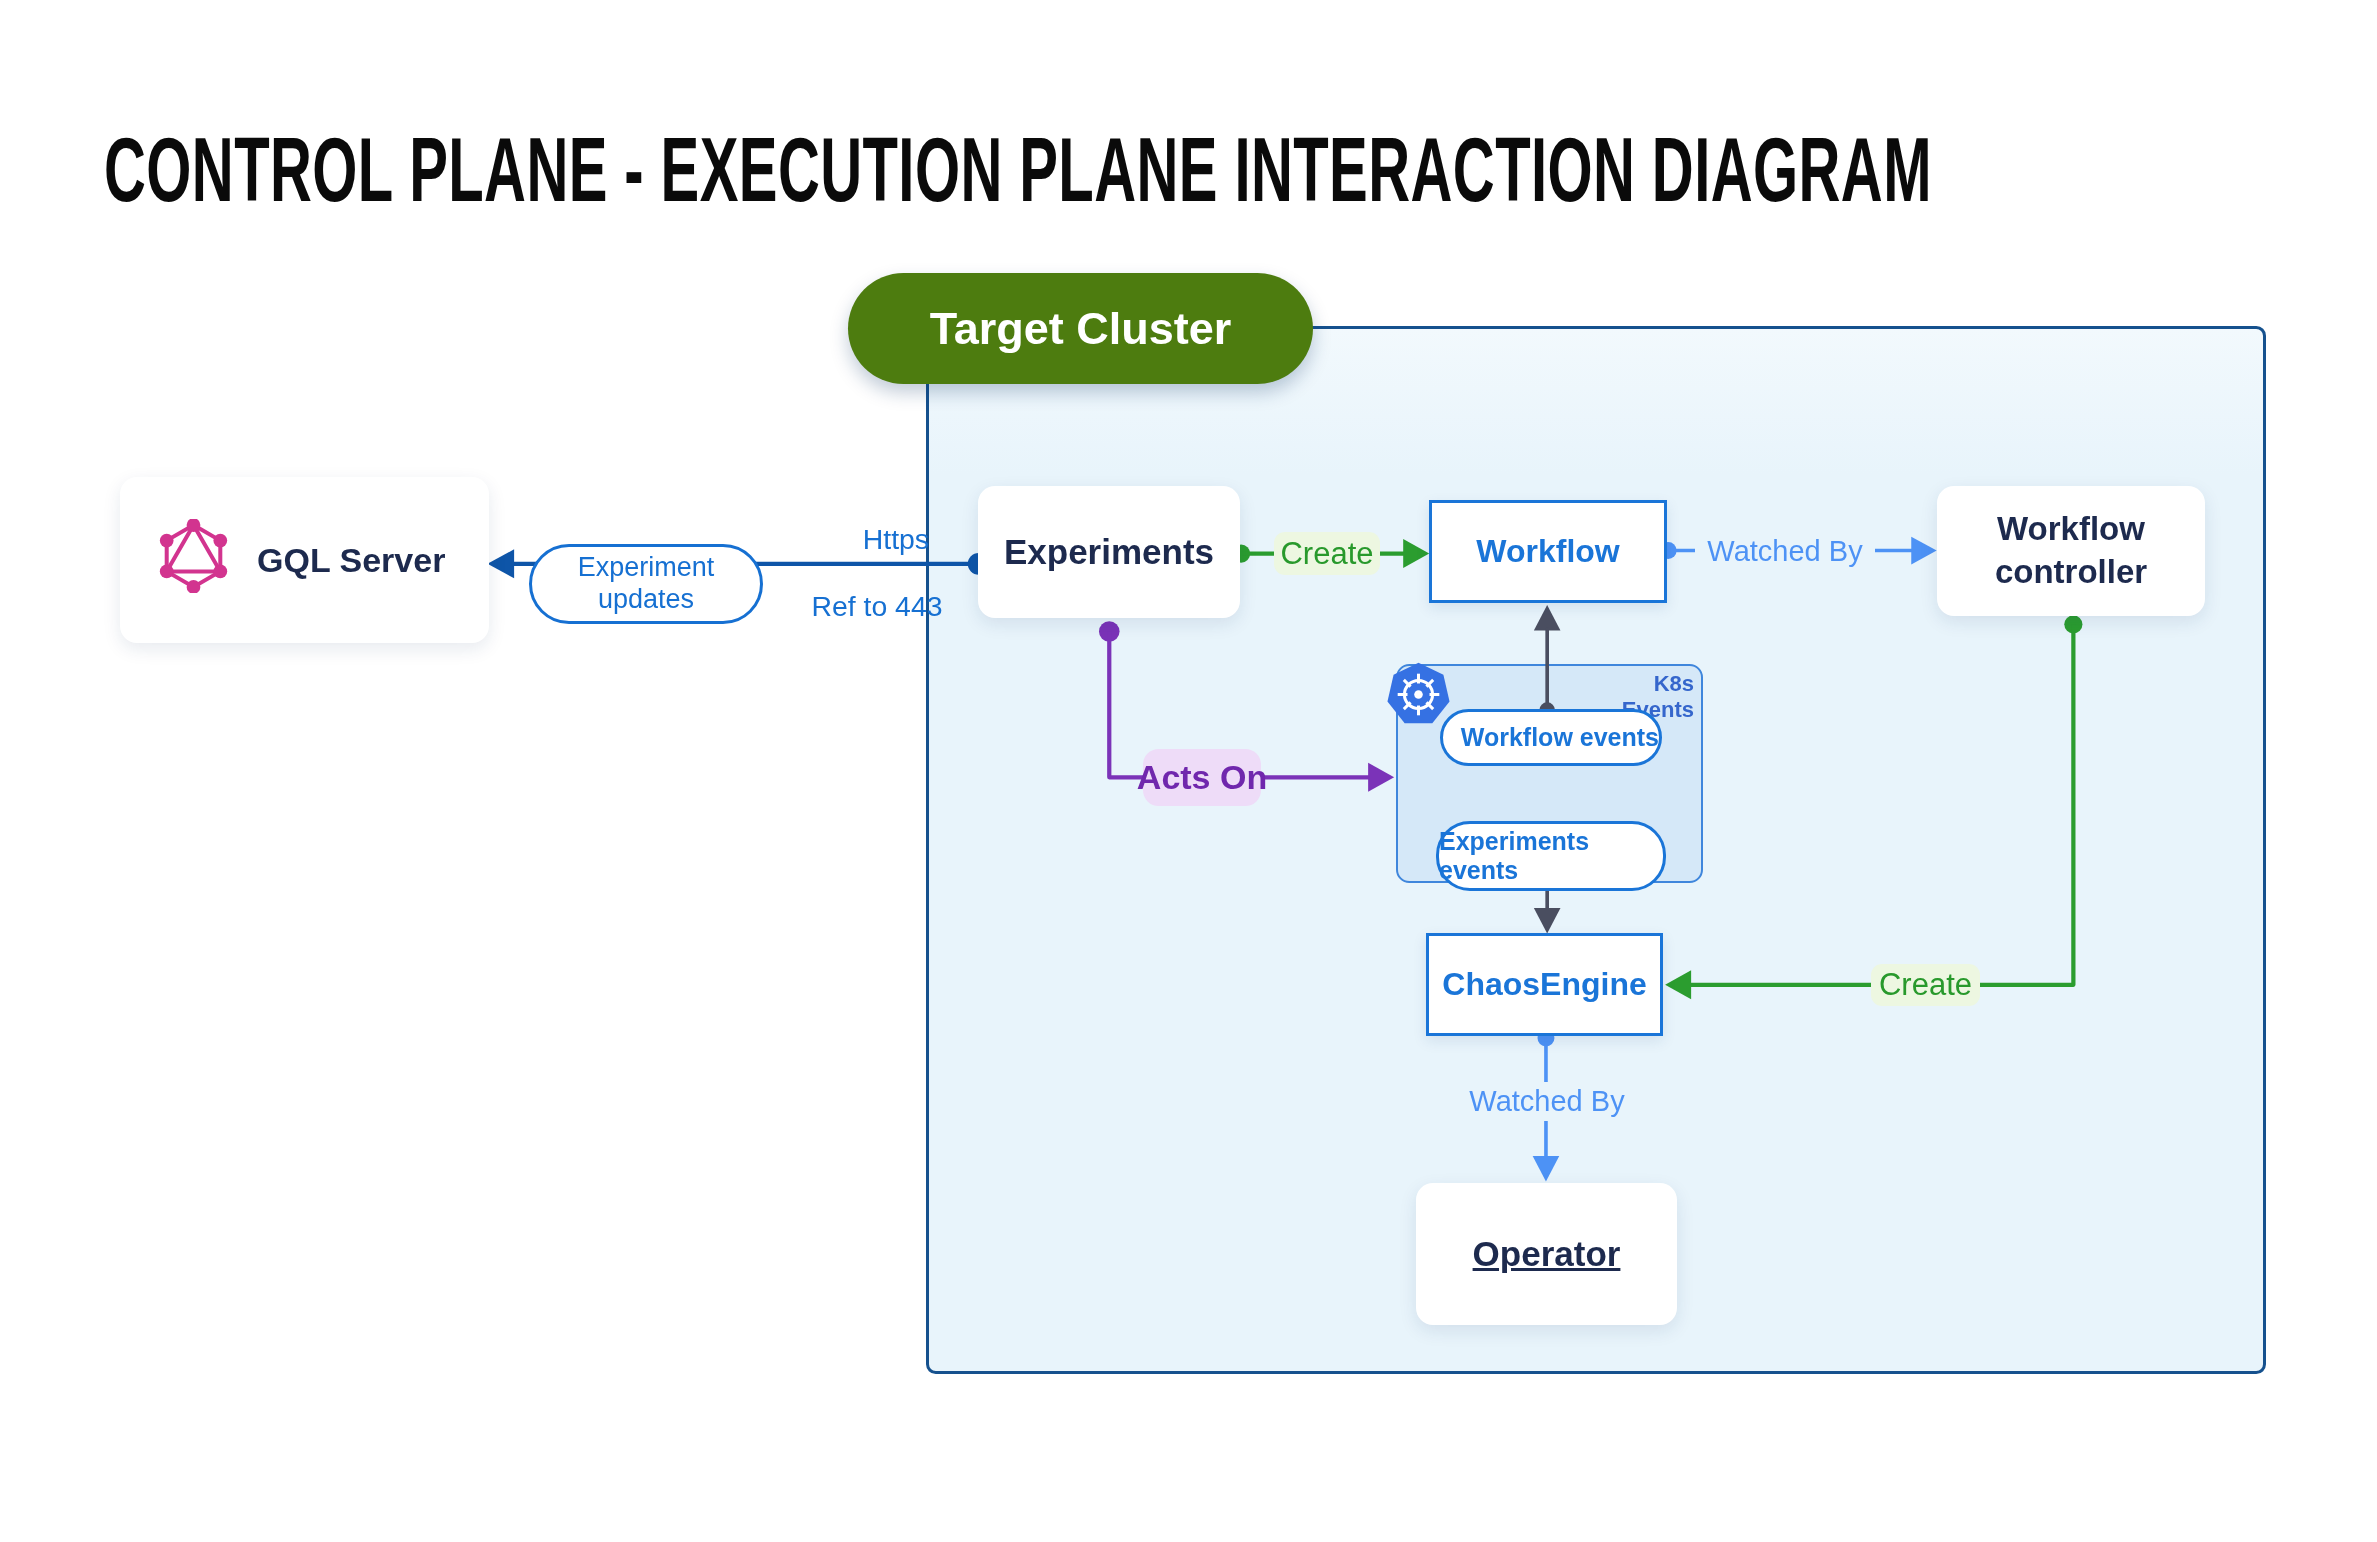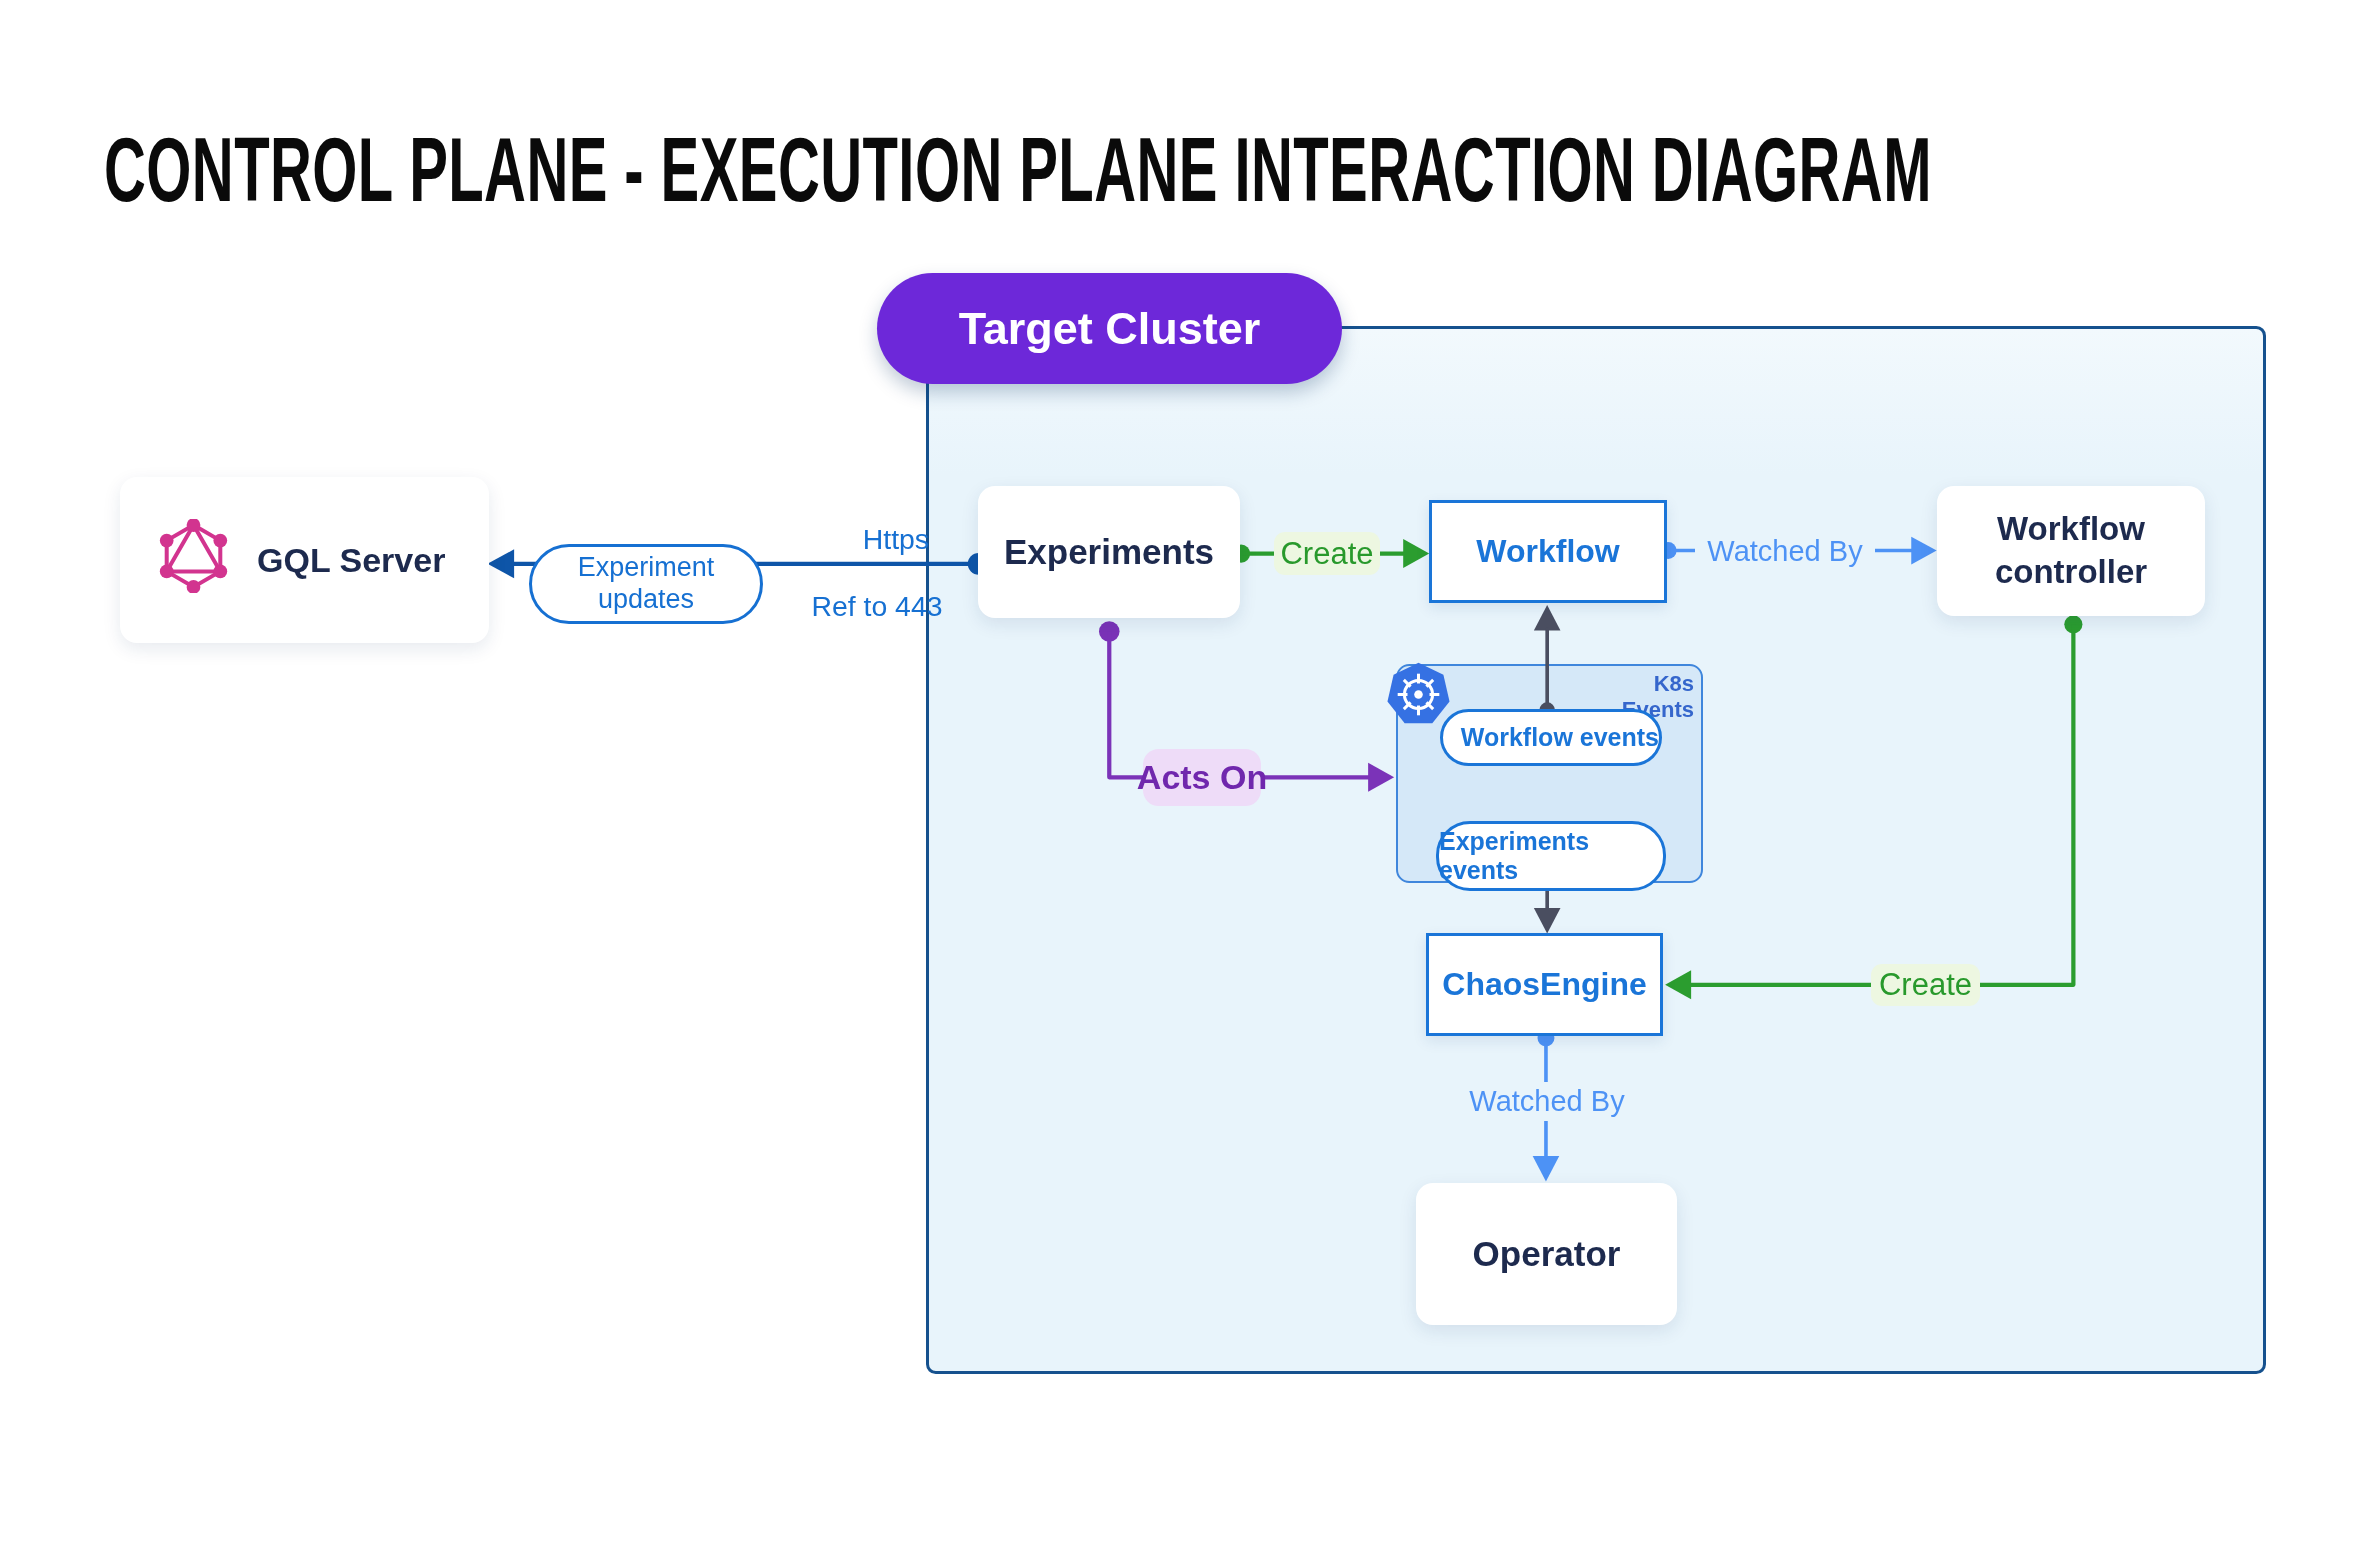--- a/index.html
+++ b/index.html
@@ -21,42 +21,42 @@
   }
 
   
   .cluster {
     left: 926px; top: 326px; width: 1340px; height: 1048px;
     background: linear-gradient(180deg, #f2f9fd 0%, #e8f4fb 14%, #e8f4fb 100%);
     border: 3.6px solid #15518e; border-radius: 9.7px;
     z-index: 1;
   }
   .target-pill {
-    left: 877px; top: 273px; width: 465px; height: 111px;
-    background: #6d28d9; border-radius: 56px;
+    left: 848px; top: 273px; width: 465px; height: 111px;
+    background: #4d7c0f; border-radius: 56px;
     display: flex; align-items: center; justify-content: center;
     color: #ffffff; font-size: 45px; font-weight: 600;
     box-shadow: 0 8.5px 18px rgba(10, 50, 100, 0.25);
     z-index: 8;
   }
 
   
   .card {
     background: #ffffff; border-radius: 17px;
     box-shadow: 0 6px 18px rgba(20, 50, 95, 0.10);
     display: flex; align-items: center; justify-content: center;
     color: #1d2a4e; font-weight: 700;
     z-index: 8;
   }
   .card-gql { left: 120px; top: 477px; width: 369px; height: 166px;
     justify-content: flex-start; padding-left: 38px; gap: 28px; font-size: 34px; }
   .card-subscriber { left: 978px; top: 486px; width: 262px; height: 132px; font-size: 35px; }
   .card-wfctrl { left: 1937px; top: 486px; width: 268px; height: 130px;
     font-size: 33px; text-align: center; line-height: 1.3; padding: 7px 24px; }
-  .card-operator { left: 1416px; top: 1183px; width: 261px; height: 142px; font-size: 35px; }
+  .card-operator { left: 1416px; top: 1183px; width: 261px; height: 142px; font-size: 35px; text-decoration: underline; }
 
   
   .bluebox {
     background: #ffffff; border: 3.6px solid #1a75d8; border-radius: 0;
     display: flex; align-items: center; justify-content: center;
     color: #1a75d8; font-weight: 700; z-index: 8;
     box-shadow: 0 4.8px 13.3px rgba(20, 60, 120, 0.10);
   }
   .box-workflow { left: 1429px; top: 500px; width: 238px; height: 103px; font-size: 32px; }
   .box-chaos { left: 1426px; top: 933px; width: 237px; height: 103px; font-size: 32px; }

